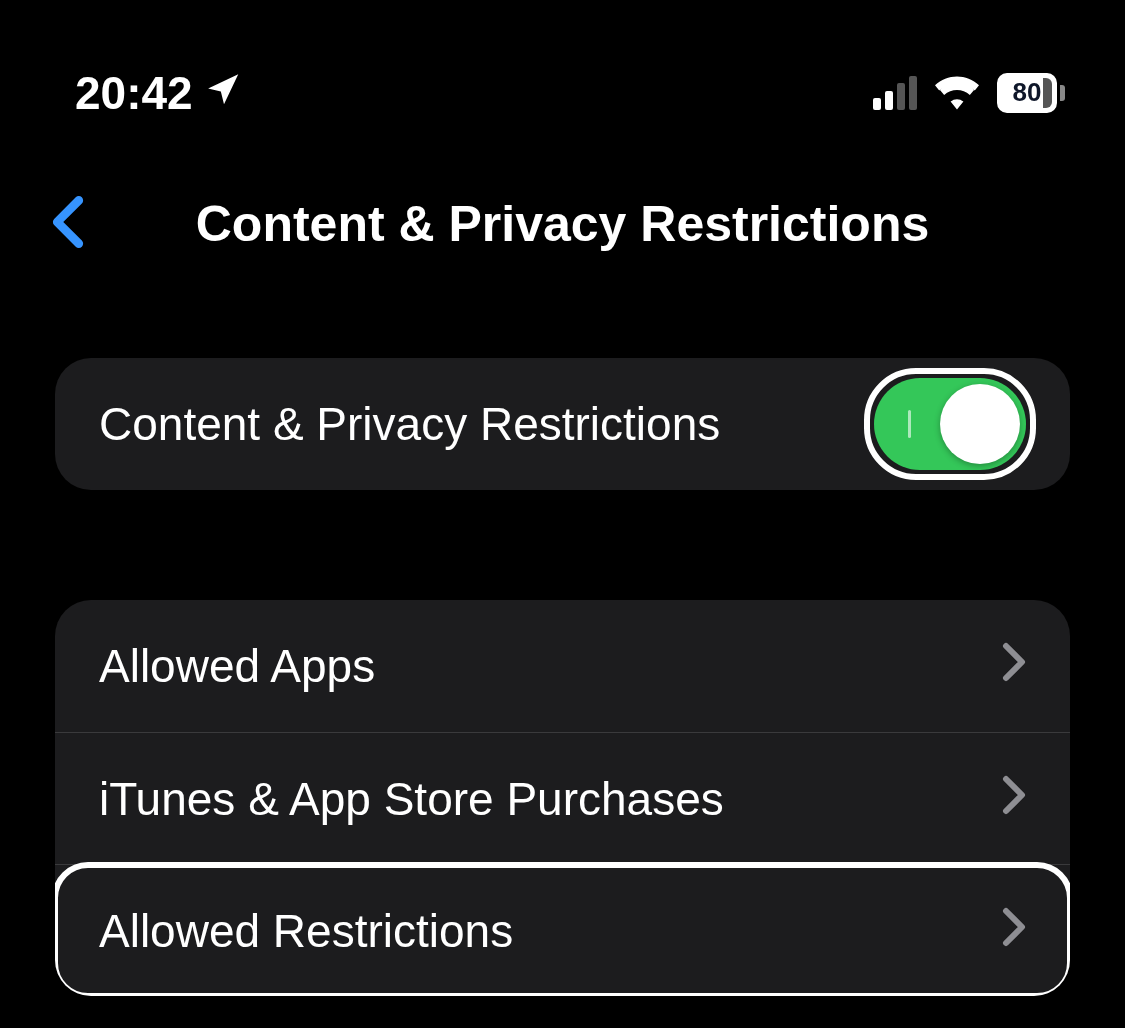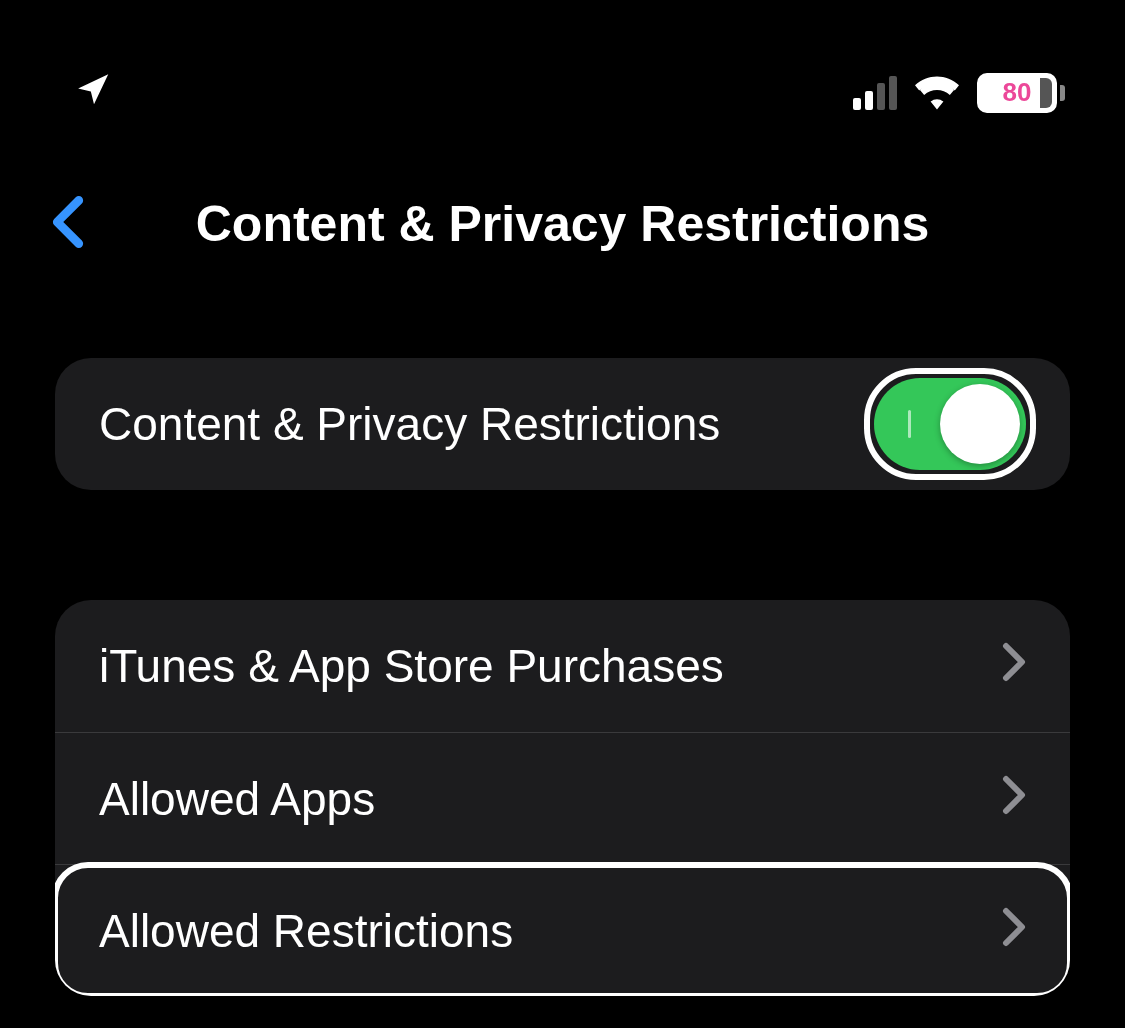--- a/index.html
+++ b/index.html
@@ -46,32 +46,32 @@
   .cell-bars span:nth-child(1) { height: 12px; background: #fff; }
   .cell-bars span:nth-child(2) { height: 19px; background: #fff; }
   .cell-bars span:nth-child(3) { height: 27px; }
   .cell-bars span:nth-child(4) { height: 34px; }
   .wifi-icon svg { display: block; }
   .battery {
     display: flex;
     align-items: center;
   }
   .battery-body {
-    width: 80px;
+    width: 60px;
     height: 40px;
     border: 3px solid #fff;
     border-radius: 10px;
     background: #fff;
     position: relative;
     display: flex;
     align-items: center;
     justify-content: center;
     font-size: 26px;
     font-weight: 700;
-    color: #ec4899;
+    color: #0f172a;
   }
   .battery-fill {
     position: absolute;
     right: 2px;
     top: 2px;
     bottom: 2px;
     width: 16%;
     background: #555;
     border-radius: 0 6px 6px 0;
   }
@@ -176,20 +176,21 @@
     border: 6px solid #fff;
     border-radius: 36px;
     pointer-events: none;
   }
 </style>
 </head>
 <body>
 
 <div class="status-bar">
   <div class="status-left">
+    <span>20:42</span>
     <span>
       <svg width="38" height="38" viewBox="0 0 24 24" fill="#fff">
           <path d="M2 11l19-9-9 19-2-8-8-2z"></path>
         </svg>
     </span>
   </div>
   <div class="status-right">
     <div class="cell-bars">
       <span></span>
         <span></span>
@@ -229,29 +230,29 @@
       <div class="toggle">
         <div class="toggle-tick"></div>
         <div class="toggle-knob"></div>
       </div>
     </div>
   </div>
 </div>
 
 <div class="section second">
   <div class="row">
-    <span>iTunes &amp; App Store Purchases</span>
+    <span>Allowed Apps</span>
     <span class="chevron">
       <svg width="24" height="40" viewBox="0 0 12 20" fill="none" stroke="#8e8e93" stroke-width="3" stroke-linecap="round" stroke-linejoin="round">
           <polyline points="2 2 10 10 2 18"></polyline>
         </svg>
     </span>
   </div>
   <div class="row">
-    <span>Allowed Apps</span>
+    <span>iTunes &amp; App Store Purchases</span>
     <span class="chevron">
       <svg width="24" height="40" viewBox="0 0 12 20" fill="none" stroke="#8e8e93" stroke-width="3" stroke-linecap="round" stroke-linejoin="round">
           <polyline points="2 2 10 10 2 18"></polyline>
         </svg>
     </span>
   </div>
   <div class="row last-row-highlight">
     <span>Allowed Restrictions</span>
     <span class="chevron">
       <svg width="24" height="40" viewBox="0 0 12 20" fill="none" stroke="#8e8e93" stroke-width="3" stroke-linecap="round" stroke-linejoin="round">

